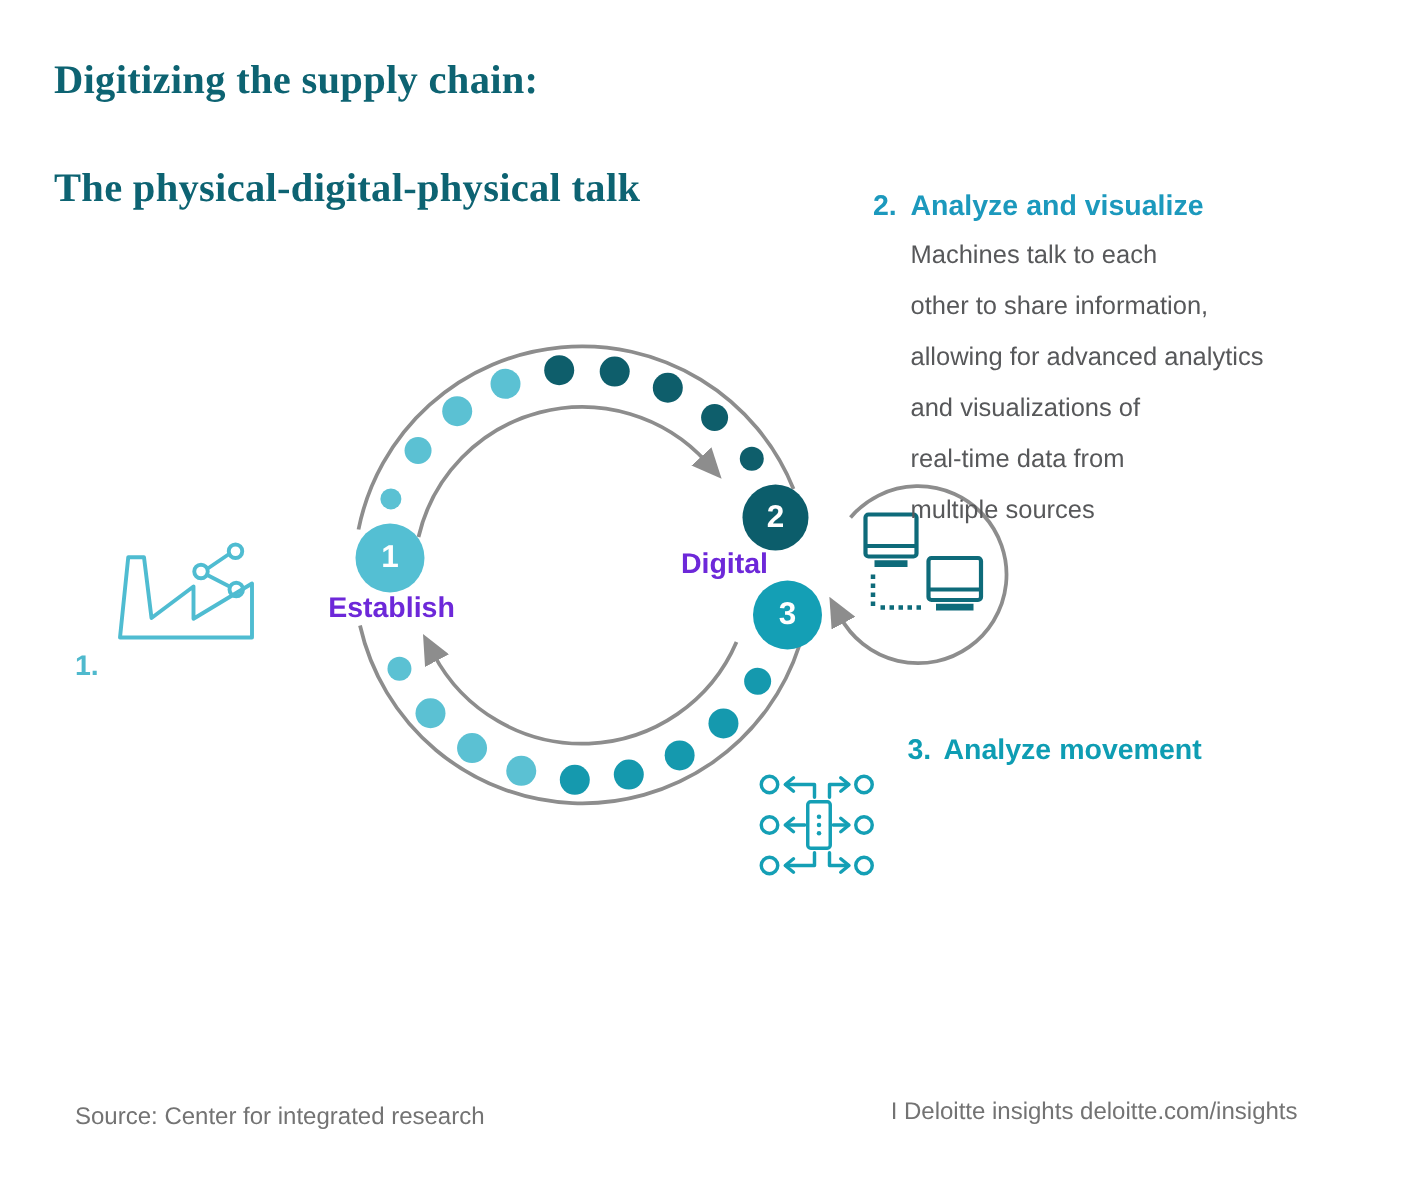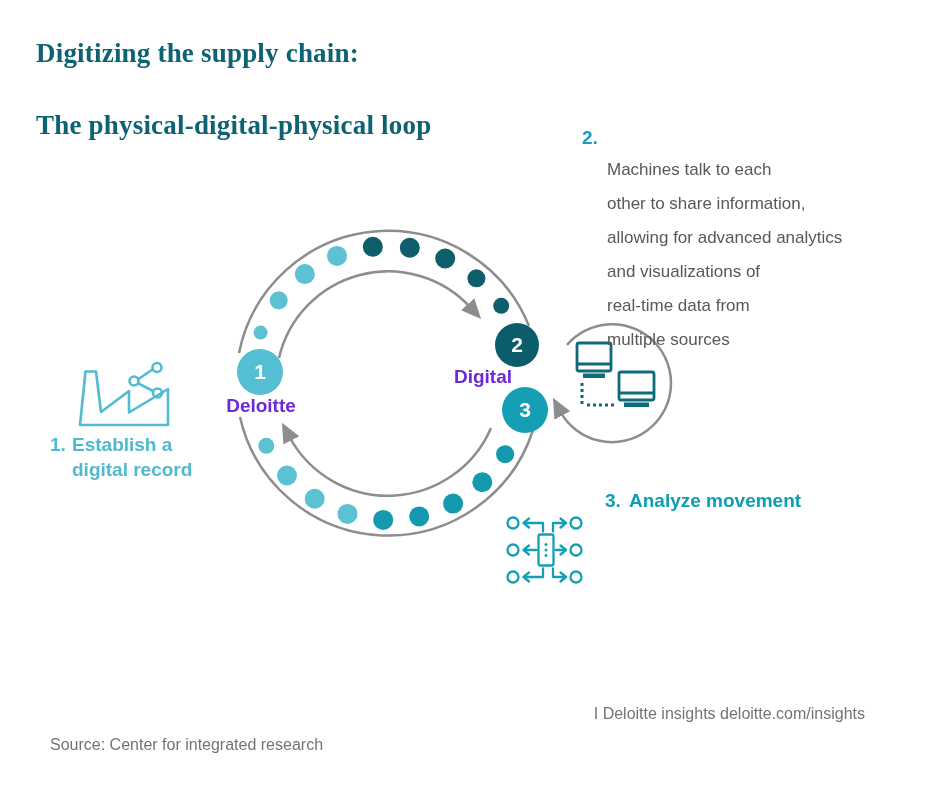--- a/index.html
+++ b/index.html
@@ -47,21 +47,21 @@
     font-size:21px; font-weight:700;
   }
   .badge-1 { left:237px; top:349px; width:46px; height:46px; background:#54BFD3; }
   .badge-2 { left:495px; top:323px; width:44px; height:44px; background:#0C5D6B; }
   .badge-3 { left:502px; top:387px; width:46px; height:46px; background:#149FB5; }
 
   .footer-source, .footer-brand {
     position:absolute; font-size:16px; color:#737373;
   }
   .footer-source { left:50px; top:736px; }
-  .footer-brand  { left:560px; top:705px; width:305px; text-align:right; }
+  .footer-brand  { left:560px; top:733px; width:305px; text-align:right; }
 </style>
 </head>
 <body>
 
 <div class="canvas">
 
   <svg class="diagram-svg" viewBox="0 0 935 792">
     <defs>
       <marker id="arw" markerUnits="userSpaceOnUse" markerWidth="20" markerHeight="18" refX="5" refY="9" orient="auto">
         <path d="M0 0 L20 9 L0 18 Z" fill="#8D8D8D"></path>
@@ -150,50 +150,49 @@
       <path d="M 555.5 550 H 565.5"></path>
       <path d="M 560.5 545.5 L 566 550 L 560.5 554.5"></path>
       <path d="M 543 568.5 V 577 H 524"></path>
       <path d="M 529 572.5 L 523.5 577 L 529 581.5"></path>
       <path d="M 553 568.5 V 577 H 565.5"></path>
       <path d="M 560.5 572.5 L 566 577 L 560.5 581.5"></path>
     </g>
   </svg>
 
   <div class="page-title">Digitizing the supply chain:</div>
-  <div class="page-subtitle">The physical-digital-physical loop</div>
+  <div class="page-subtitle">The physical-digital-physical talk</div>
 
   <div class="section section-1">
     <div class="sec-head">
       <span class="sec-num">1.</span>
-      <span class="sec-head-text">Establish a
-digital record</span>
     </div>
   </div>
 
   <div class="section section-2">
     <div class="sec-head">
       <span class="sec-num">2.</span>
+      <span class="sec-head-text">Analyze and visualize</span>
     </div>
     <div class="sec-body">Machines talk to each
 other to share information,
 allowing for advanced analytics
 and visualizations of
 real-time data from
 multiple sources</div>
   </div>
 
   <div class="section section-3">
     <div class="sec-head">
       <span class="sec-num">3.</span>
       <span class="sec-head-text">Analyze movement</span>
     </div>
   </div>
 
-  <div class="loop-label label-physical">Deloitte</div>
+  <div class="loop-label label-physical">Establish</div>
   <div class="loop-label label-digital">Digital</div>
 
   <div class="badge badge-1">1</div>
   <div class="badge badge-2">2</div>
   <div class="badge badge-3">3</div>
 
   <div class="footer-source">Source: Center for integrated research</div>
   <div class="footer-brand">I Deloitte insights deloitte.com/insights</div>
 
 </div>

